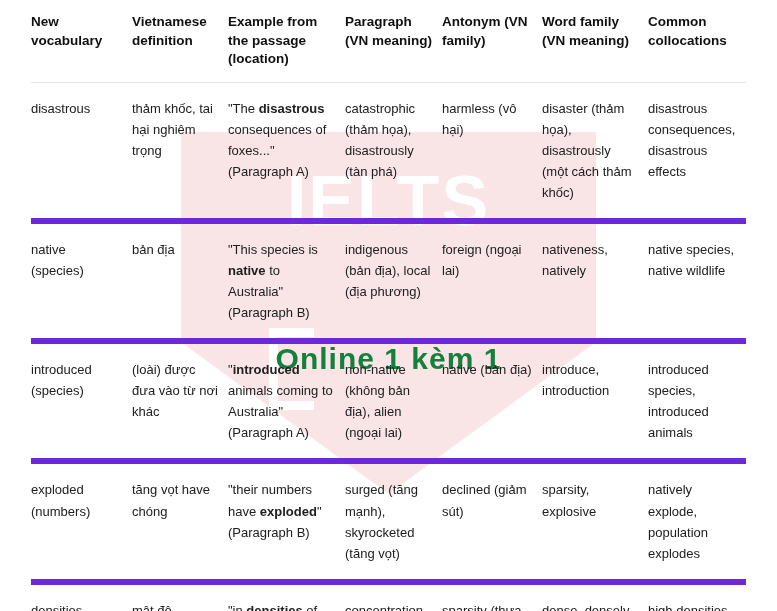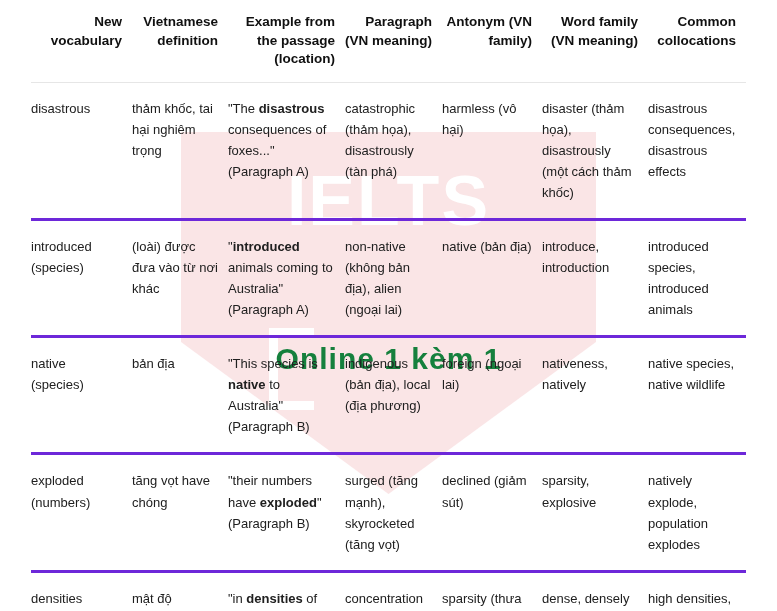--- a/index.html
+++ b/index.html
@@ -83,39 +83,39 @@
     padding: 0 31px;
     box-sizing: border-box;
     width: 777px;
   }
   table.vocab {
     width: 715px;
     border-collapse: collapse;
     table-layout: fixed;
   }
   table.vocab th {
-    text-align: right;
+    text-align: left;
     vertical-align: top;
     font-size: 13.5px;
     font-weight: 700;
     line-height: 1.38;
     color: #101010;
     padding: 13px 10px 13px 0;
     border-bottom: 1px solid #e6e6e6;
     background: transparent;
   }
   table.vocab td {
     text-align: left;
     vertical-align: top;
     font-size: 13px;
     font-weight: 400;
     line-height: 1.62;
     color: #202020;
     padding: 15px 10px 15px 0;
-    border-bottom: 3px solid #6d28d9;
+    border-bottom: 6px solid #6d28d9;
     background: transparent;
   }
   table.vocab tr:last-child td {
     border-bottom: 1px solid #e9e9e9;
   }
   td b, th b { font-weight: 700; }
 
   col.c0 { width: 101px; }
   col.c1 { width: 96px; }
   col.c2 { width: 117px; }
@@ -164,38 +164,38 @@
           <tr>
             <td>disastrous</td>
             <td>thảm khốc, tai hại nghiêm trọng</td>
             <td><span>"The </span><b>disastrous</b><span> consequences of foxes..." (Paragraph A)</span></td>
             <td>catastrophic (thảm họa), disastrously (tàn phá)</td>
             <td>harmless (vô hại)</td>
             <td>disaster (thảm họa), disastrously (một cách thảm khốc)</td>
             <td>disastrous consequences, disastrous effects</td>
           </tr>
           <tr>
+            <td>native (species)</td>
+            <td>bản địa</td>
+            <td><span>"This species is </span><b>native</b><span> to Australia" (Paragraph B)</span></td>
+            <td>indigenous (bản địa), local (địa phương)</td>
+            <td>foreign (ngoại lai)</td>
+            <td>nativeness, natively</td>
+            <td>native species, native wildlife</td>
+          </tr>
+          <tr>
             <td>introduced (species)</td>
             <td>(loài) được đưa vào từ nơi khác</td>
             <td><span>"</span><b>introduced</b><span> animals coming to Australia" (Paragraph A)</span></td>
             <td>non-native (không bản địa), alien (ngoại lai)</td>
             <td>native (bản địa)</td>
             <td>introduce, introduction</td>
             <td>introduced species, introduced animals</td>
           </tr>
           <tr>
-            <td>native (species)</td>
-            <td>bản địa</td>
-            <td><span>"This species is </span><b>native</b><span> to Australia" (Paragraph B)</span></td>
-            <td>indigenous (bản địa), local (địa phương)</td>
-            <td>foreign (ngoại lai)</td>
-            <td>nativeness, natively</td>
-            <td>native species, native wildlife</td>
-          </tr>
-          <tr>
             <td>exploded (numbers)</td>
             <td>tăng vọt have chóng</td>
             <td><span>"their numbers have </span><b>exploded</b><span>" (Paragraph B)</span></td>
             <td>surged (tăng mạnh), skyrocketed (tăng vọt)</td>
             <td>declined (giảm sút)</td>
             <td>sparsity, explosive</td>
             <td>natively explode, population explodes</td>
           </tr>
           <tr>
             <td>densities</td>

